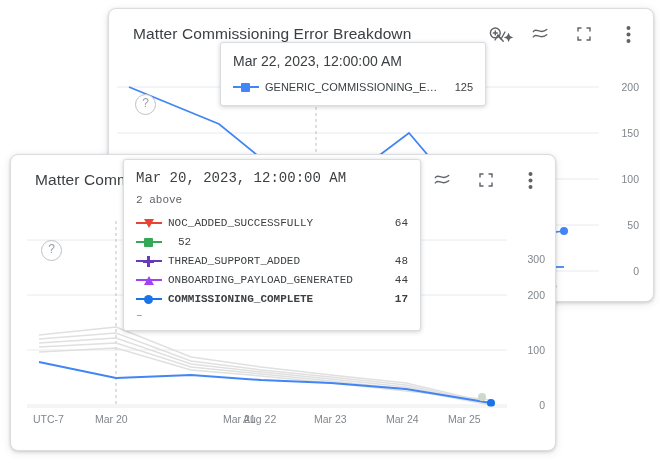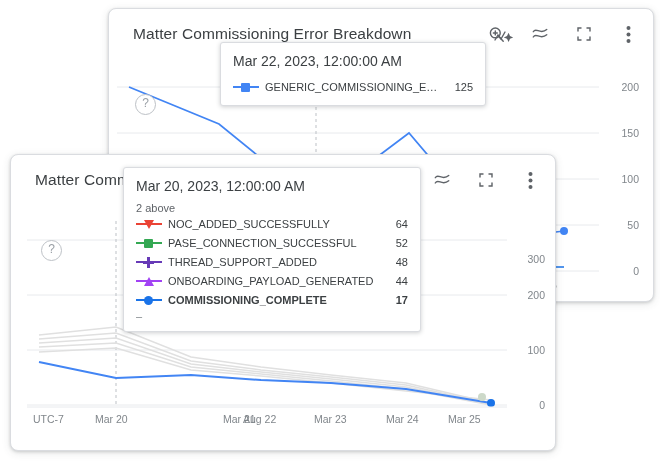--- a/index.html
+++ b/index.html
@@ -121,33 +121,35 @@
     color: #3c4043;
   }
   #tooltip-back {
     left: 220px;
     top: 42px;
     width: 240px;
     z-index: 2;
   }
   #tooltip-front {
     left: 123px;
-    top: 167px;
+    top: 159px;
     width: 272px;
     z-index: 4;
+    font-family: Liberation Mono, monospace;
   }
   .tt-date {
     font-size: 14px;
     color: #3c4043;
     margin-bottom: 8px;
     white-space: nowrap;
   }
   .tt-above {
     font-size: 11px;
     color: #5f6368;
+    margin-bottom: 7px;
   }
   .tt-row {
     display: flex;
     align-items: center;
     height: 19px;
     white-space: nowrap;
   }
   .tt-swatch {
     position: relative;
     width: 26px;
@@ -392,21 +394,20 @@
       </span>
       <span class="tt-name">NOC_ADDED_SUCCESSFULLY</span>
       <span class="tt-val">64</span>
     </div>
 
     <div class="tt-row">
       <span class="tt-swatch">
         <span class="line" style="background:#34a853"></span>
         <span class="mk square" style="background:#34a853; color:#34a853"></span>
       </span>
-      <span class="tt-name">PASE_CONNECTION_SUCCESSFUL</span>
       <span class="tt-val">52</span>
     </div>
 
     <div class="tt-row">
       <span class="tt-swatch">
         <span class="line" style="background:#673ab7"></span>
         <span class="mk plus">
           <svg width="11" height="11" viewBox="0 0 11 11">
             <rect x="4" y="0" width="3" height="11" fill="#673ab7"></rect>
             <rect x="0" y="4" width="11" height="3" fill="#673ab7"></rect>

